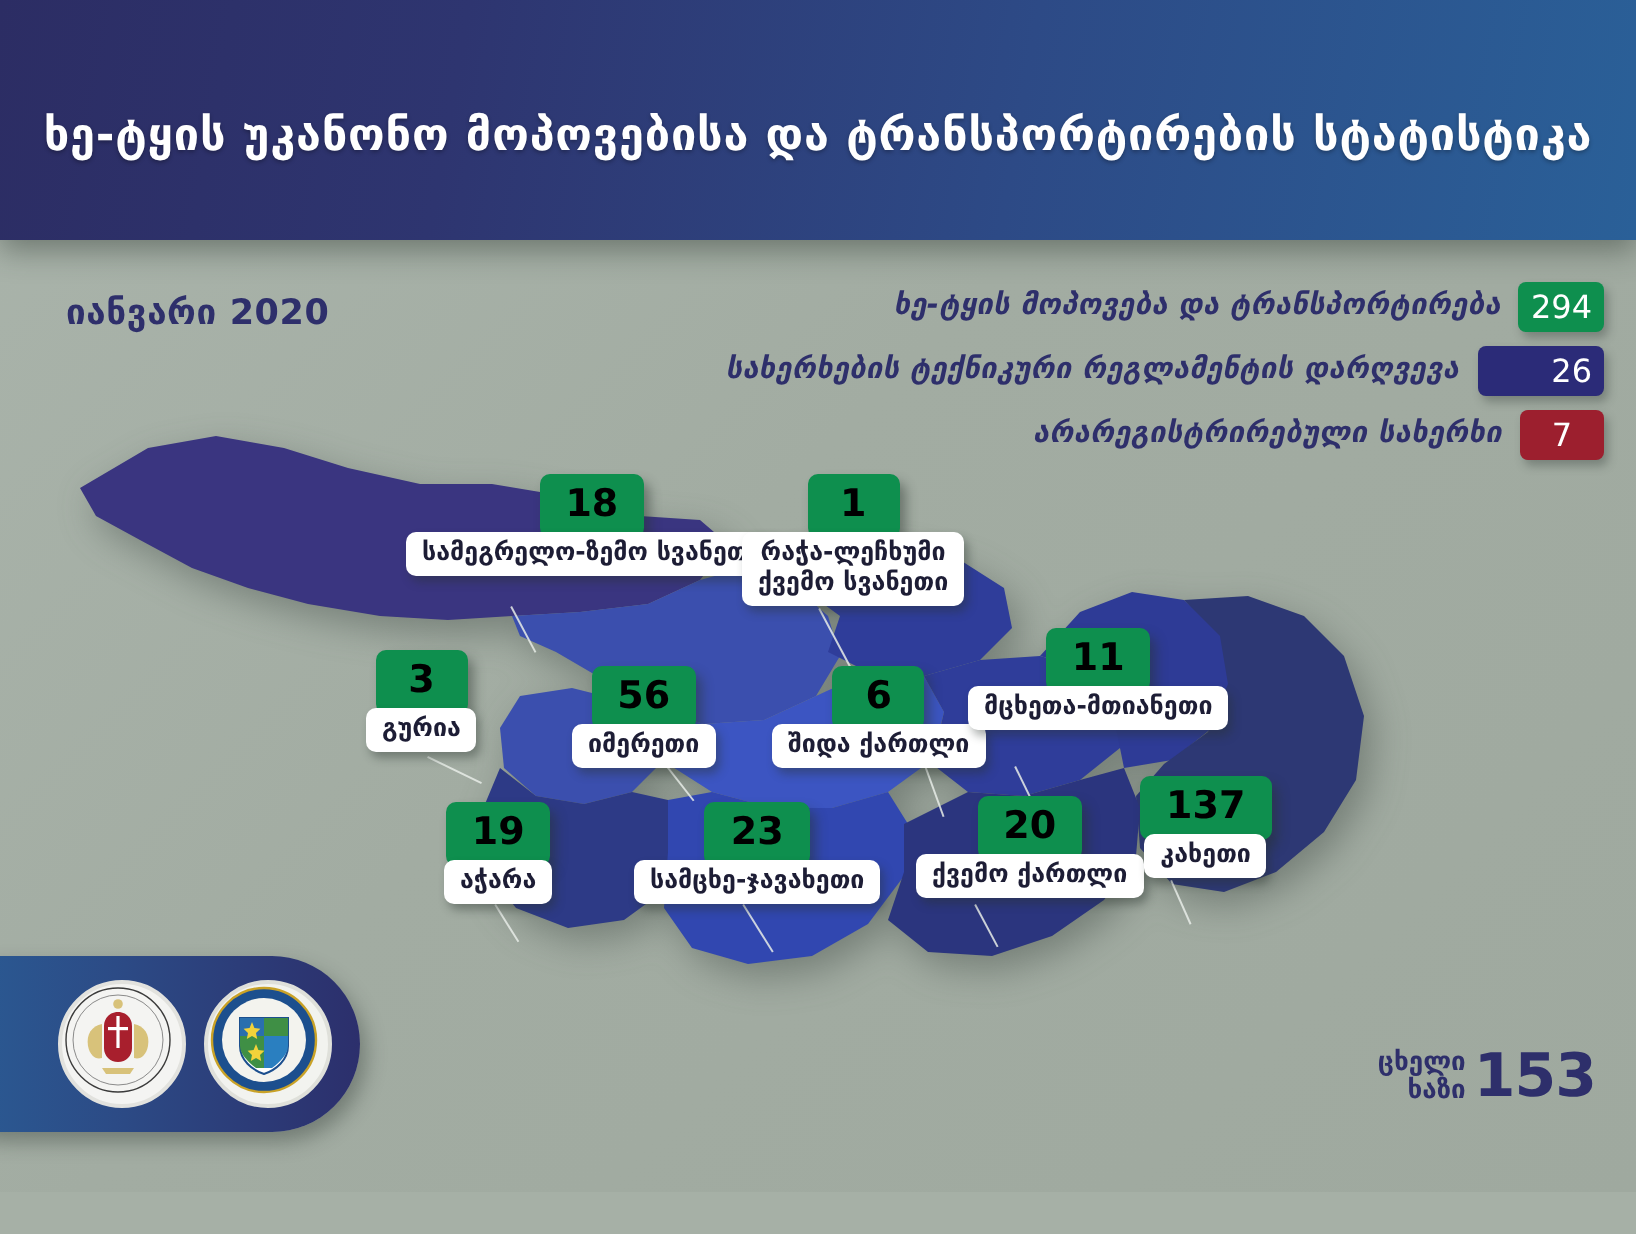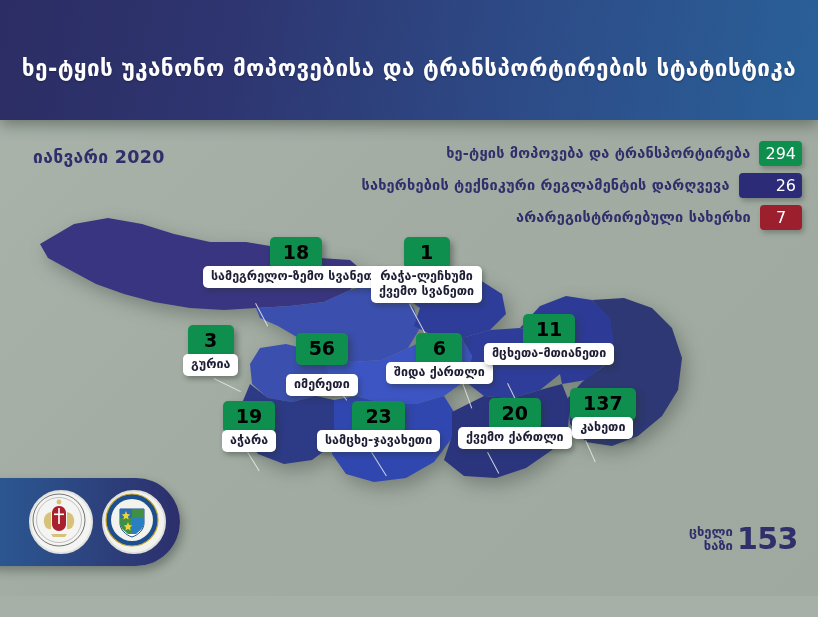--- a/index.html
+++ b/index.html
@@ -29,21 +29,21 @@
   .month-label{
     position:absolute;left:33px;top:147px;
     color:#2e2f6b;font-size:17.5px;font-weight:bold;letter-spacing:.3px;
   }
 
   
   .legend{position:absolute;right:16px;top:140px;width:520px;}
   .legend-row{display:flex;align-items:center;justify-content:flex-end;height:26px;margin-bottom:6px;}
   .legend-text{
     color:#2e2f6b;font-size:14.5px;font-weight:bold;letter-spacing:.2px;
-    white-space:nowrap;margin-right:9px;text-align:right;
+    white-space:nowrap;margin-right:9px;text-align:right;font-style:italic;
   }
   .legend-badge{
     min-width:42px;height:25px;border-radius:4px;
     display:flex;align-items:center;justify-content:center;
     color:#fff;font-size:16px;font-weight:normal;
     box-shadow:2px 3px 5px rgba(55,65,60,.38);
     padding:0 6px;box-sizing:border-box;
   }
   .bg-green{background:#0e8f4e;}
   .bg-navy{background:#2b2b78;padding-left:37px;}
@@ -178,21 +178,21 @@
     <div class="marker-count">1</div>
     <div class="marker-name">რაჭა-ლეჩხუმი
 ქვემო სვანეთი</div>
   </div>
 
   <div class="marker" style="left:183px;top:325px;">
     <div class="marker-count">3</div>
     <div class="marker-name">გურია</div>
   </div>
 
-  <div class="marker" style="left:286px;top:333px;gap:12px;">
+  <div class="marker" style="left:286px;top:333px;">
     <div class="marker-count">56</div>
     <div class="marker-name">იმერეთი</div>
   </div>
 
   <div class="marker" style="left:386px;top:333px;">
     <div class="marker-count">6</div>
     <div class="marker-name">შიდა ქართლი</div>
   </div>
 
   <div class="marker" style="left:484px;top:314px;">

